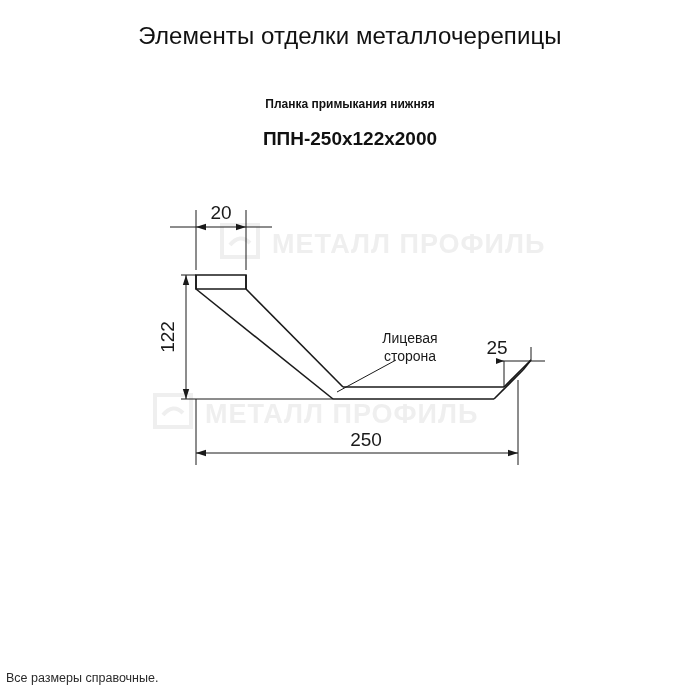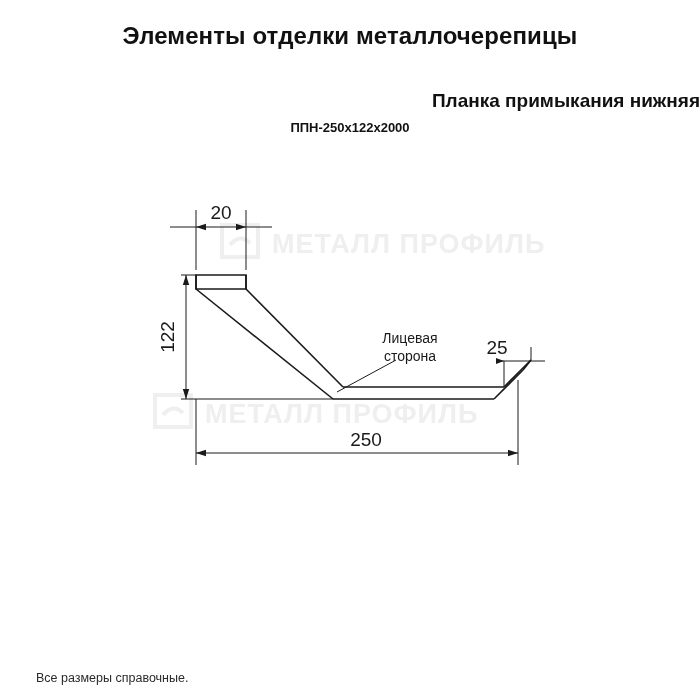--- a/index.html
+++ b/index.html
@@ -22,56 +22,55 @@
   }
   .title-block {
     position: absolute;
     top: 22px;
     left: 0;
     width: 700px;
     text-align: center;
   }
   .main-title {
     font-size: 24px;
-    font-weight: bold;
+    font-weight: normal;
     letter-spacing: 0.1px;
     color: #111111;
     margin: 0;
     line-height: 1.2;
   }
   .sub-title {
-    font-size: 19px;
+    font-size: 12px;
     font-weight: bold;
     color: #111111;
-    margin: 0;
+    margin: 8px;
     line-height: 1.25;
     padding-top: 38px;
-    text-align: right;
   }
   .sub-title2 {
-    font-size: 13px;
+    font-size: 19px;
     font-weight: bold;
     color: #111111;
     margin: 0;
     line-height: 1.25;
     padding-top: 7px;
   }
   .drawing {
     position: absolute;
     top: 175px;
     left: 0;
     width: 700px;
     height: 360px;
   }
   .drawing svg {
     display: block;
   }
   .footnotes {
     position: absolute;
-    left: 36px;
+    left: 6px;
     bottom: 12px;
     width: 660px;
   }
   .footnote {
     font-size: 12.5px;
     color: #2b2b2b;
     line-height: 1.55;
     white-space: nowrap;
   }
   .wm-text {

